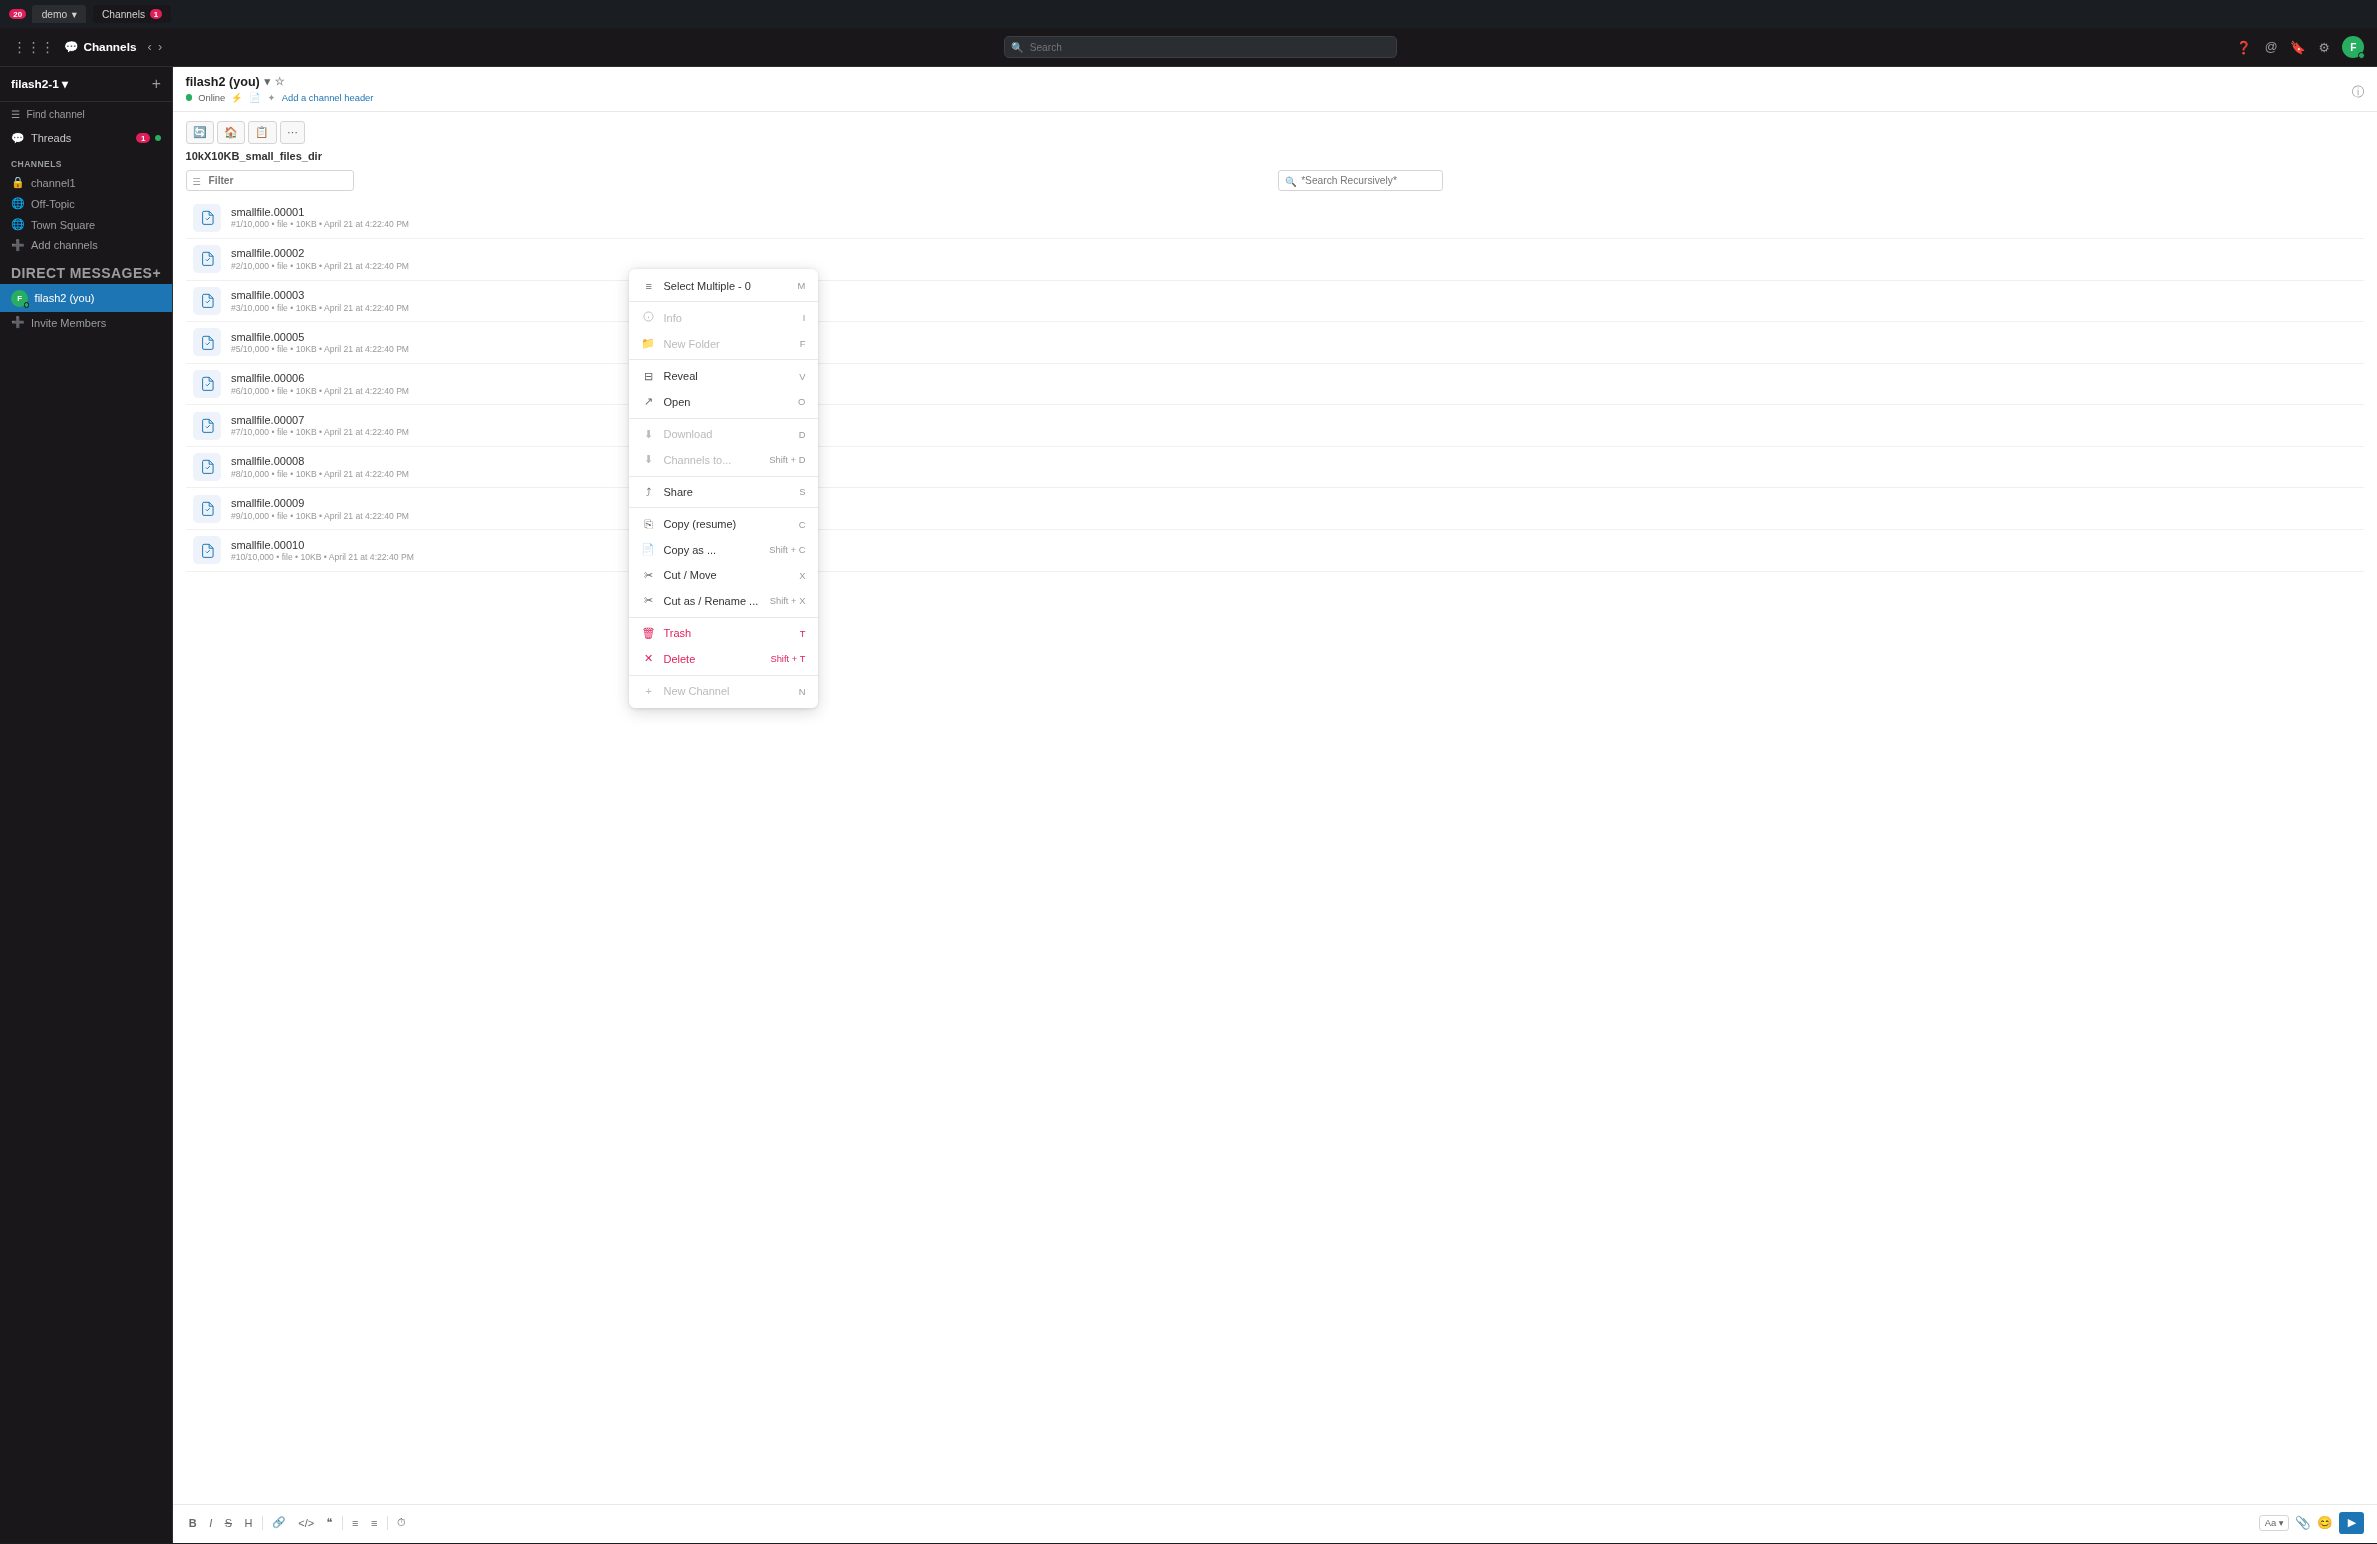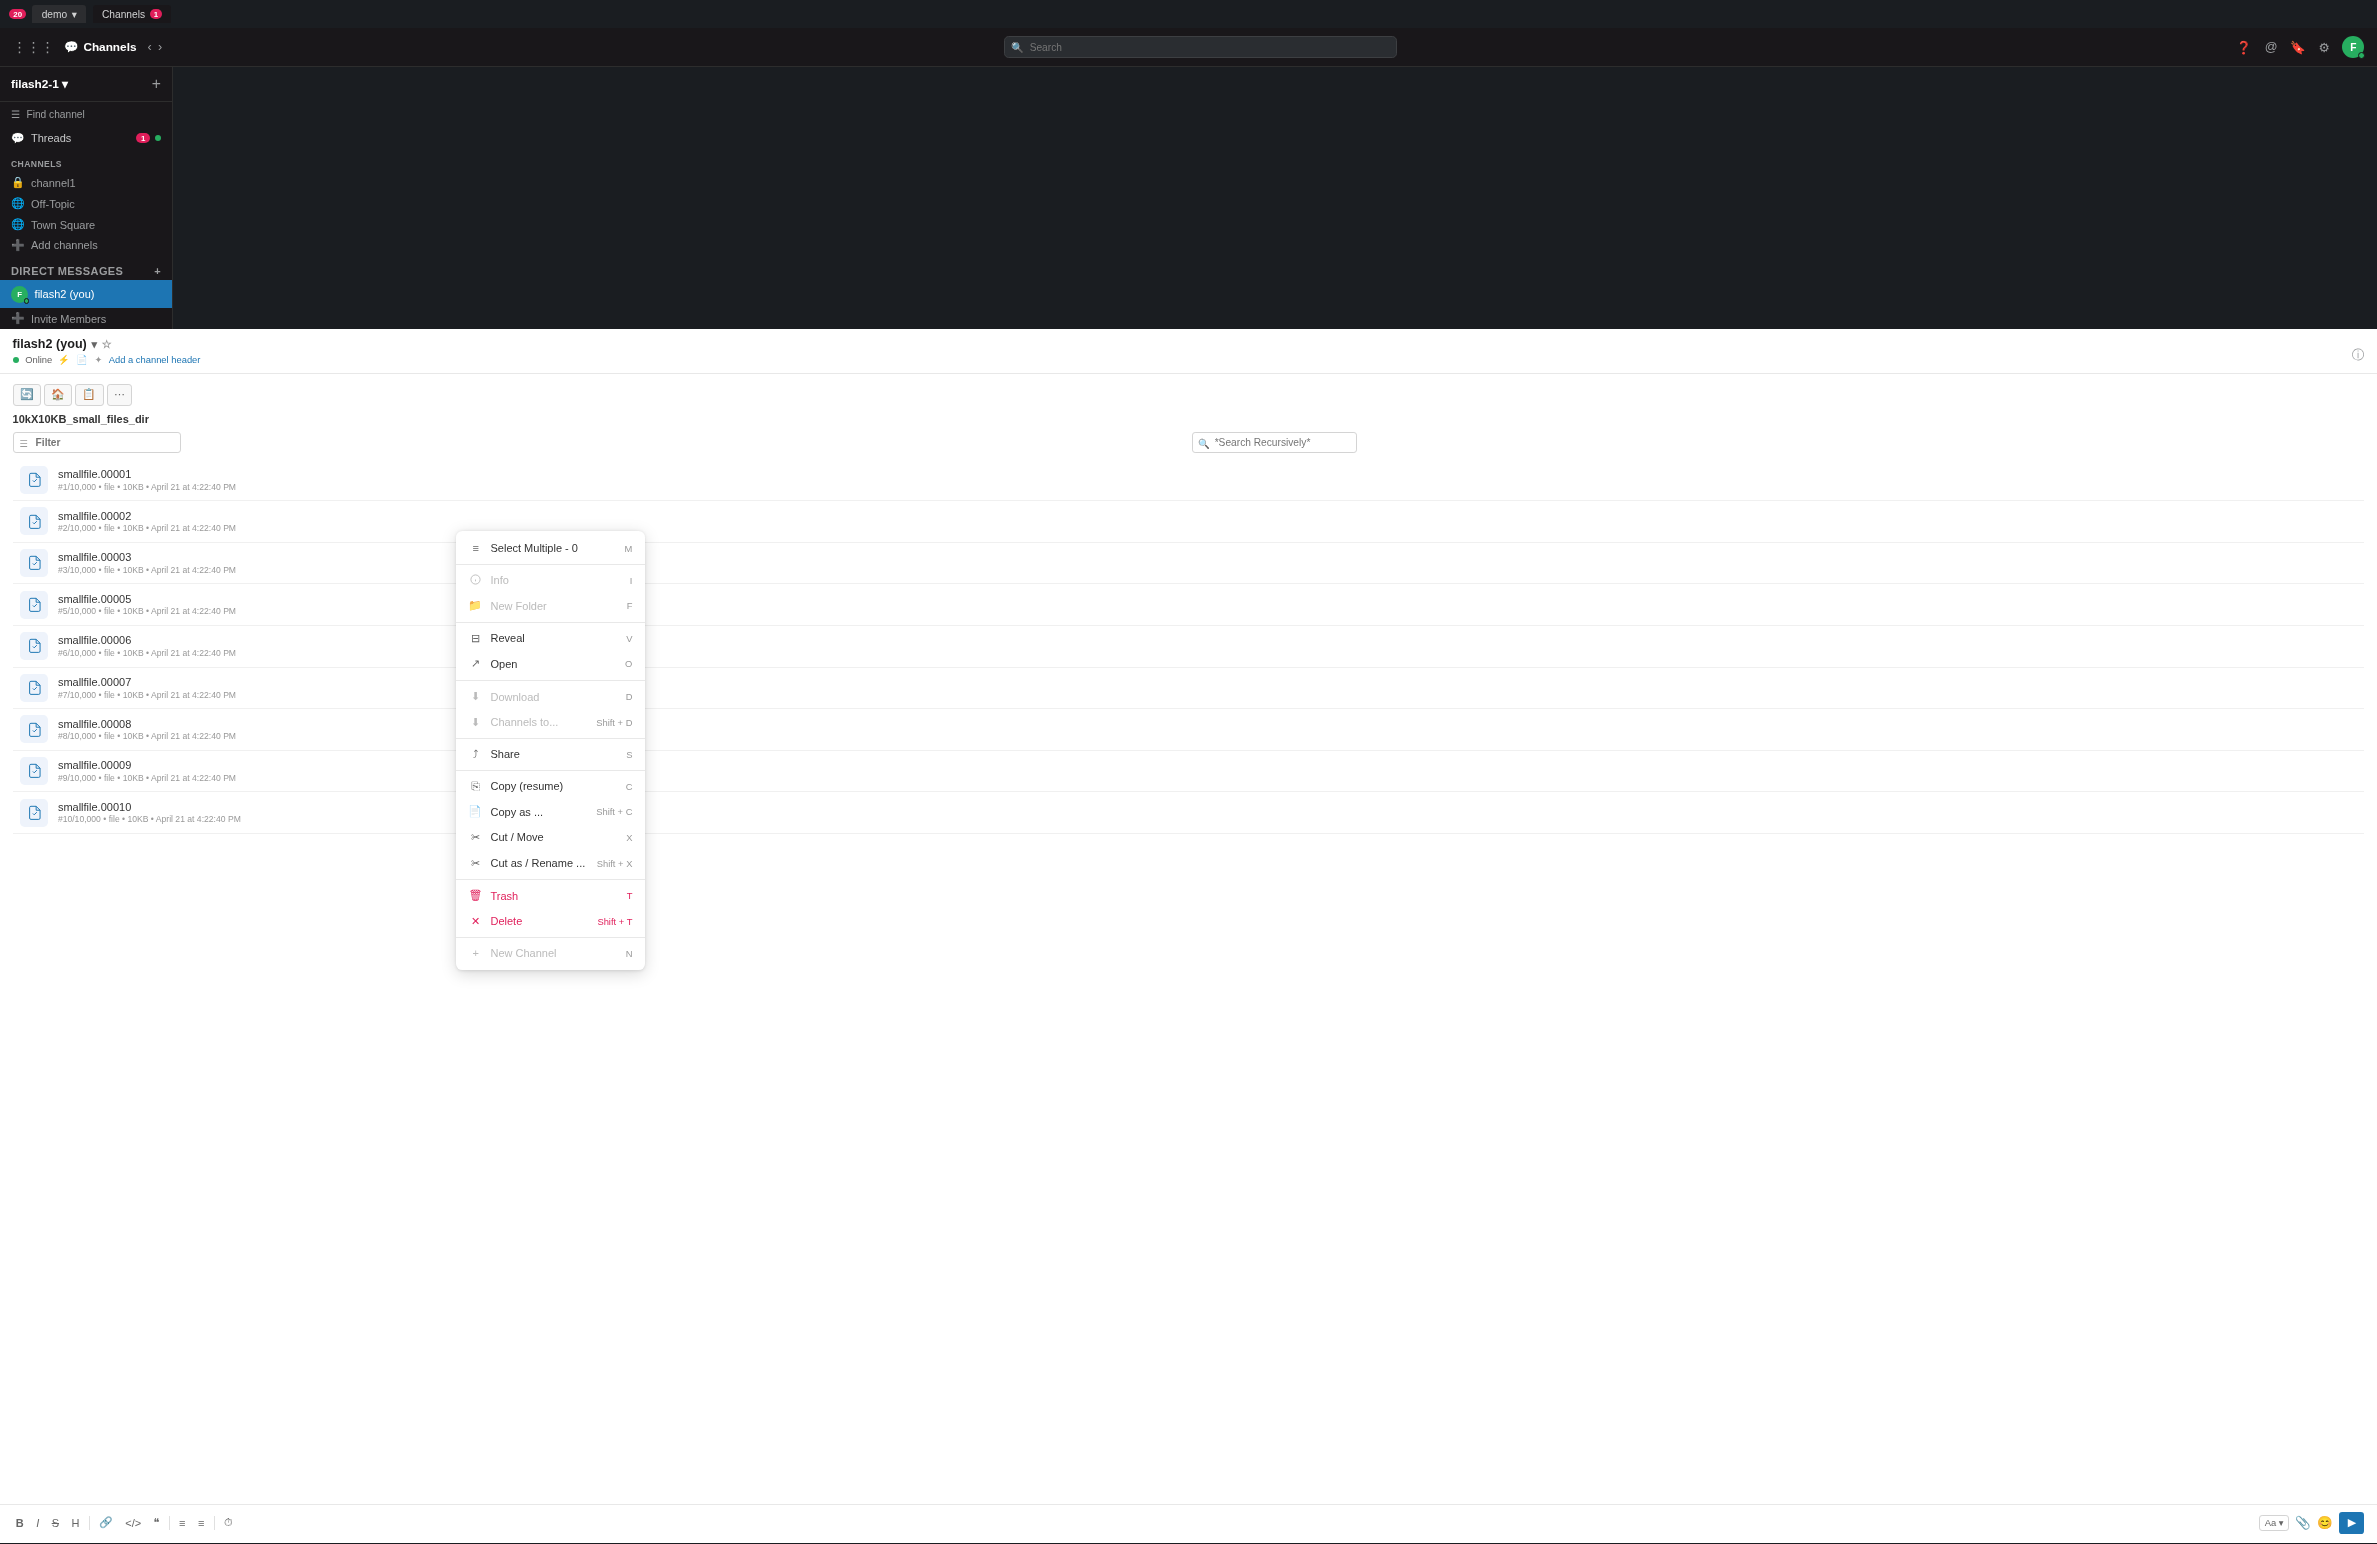--- a/index.html
+++ b/index.html
@@ -107,21 +107,20 @@
       border-radius: 50%;
       position: absolute;
       bottom: -0.8px;
       right: -0.8px;
     }
 
     
     .main-layout {
       display: flex;
       height: calc(100vh - 68px);
-      flex-direction: column;
     }
 
     
     .sidebar {
       width: 173px;
       background: #19171a;
       flex-shrink: 0;
       display: flex;
       flex-direction: column;
       border-right: 0.8px solid #2d2d2d;
@@ -203,21 +202,21 @@
       display: flex;
       align-items: center;
       gap: 6.3px;
       padding: 3.9px 11px;
       cursor: pointer;
       font-size: 11px;
       color: #9b9d9f;
     }
     .dm-section-header {
       padding: 9.4px 11px 3.1px;
-      font-size: 11px;
+      font-size: 14px;
       font-weight: 700;
       color: #9b9d9f;
       text-transform: uppercase;
       letter-spacing: 0.4px;
       display: flex;
       align-items: flex-end;
       justify-content: space-between;
     }
 
     

